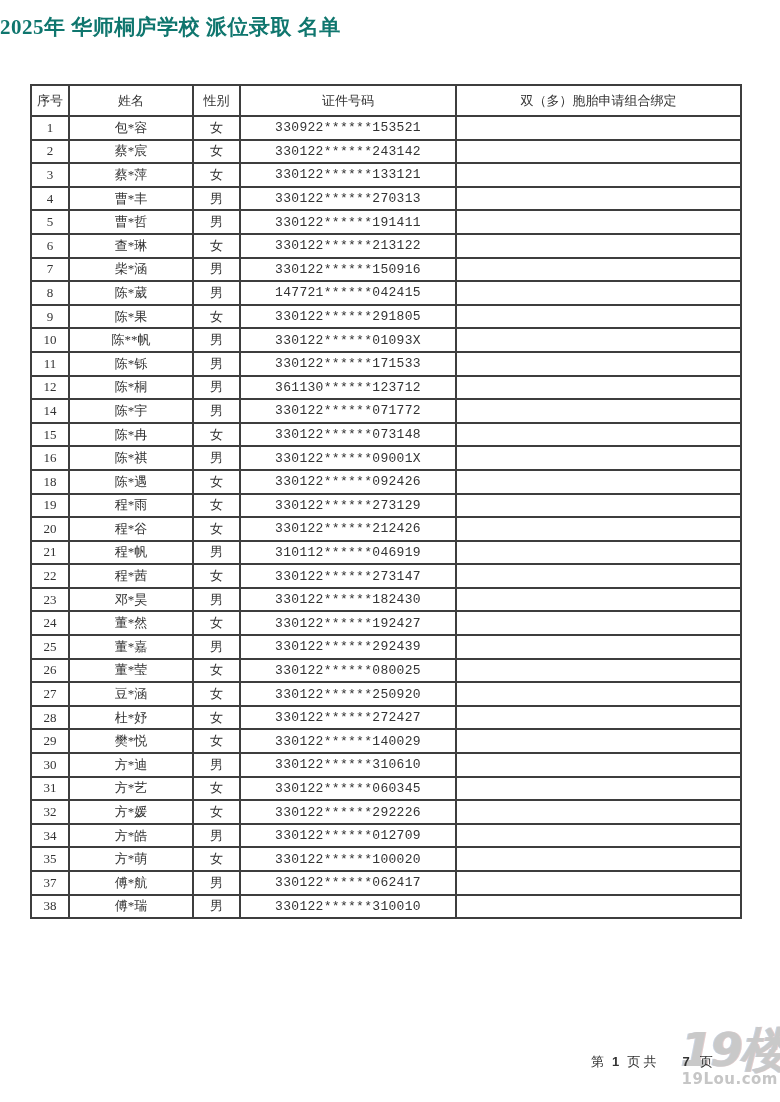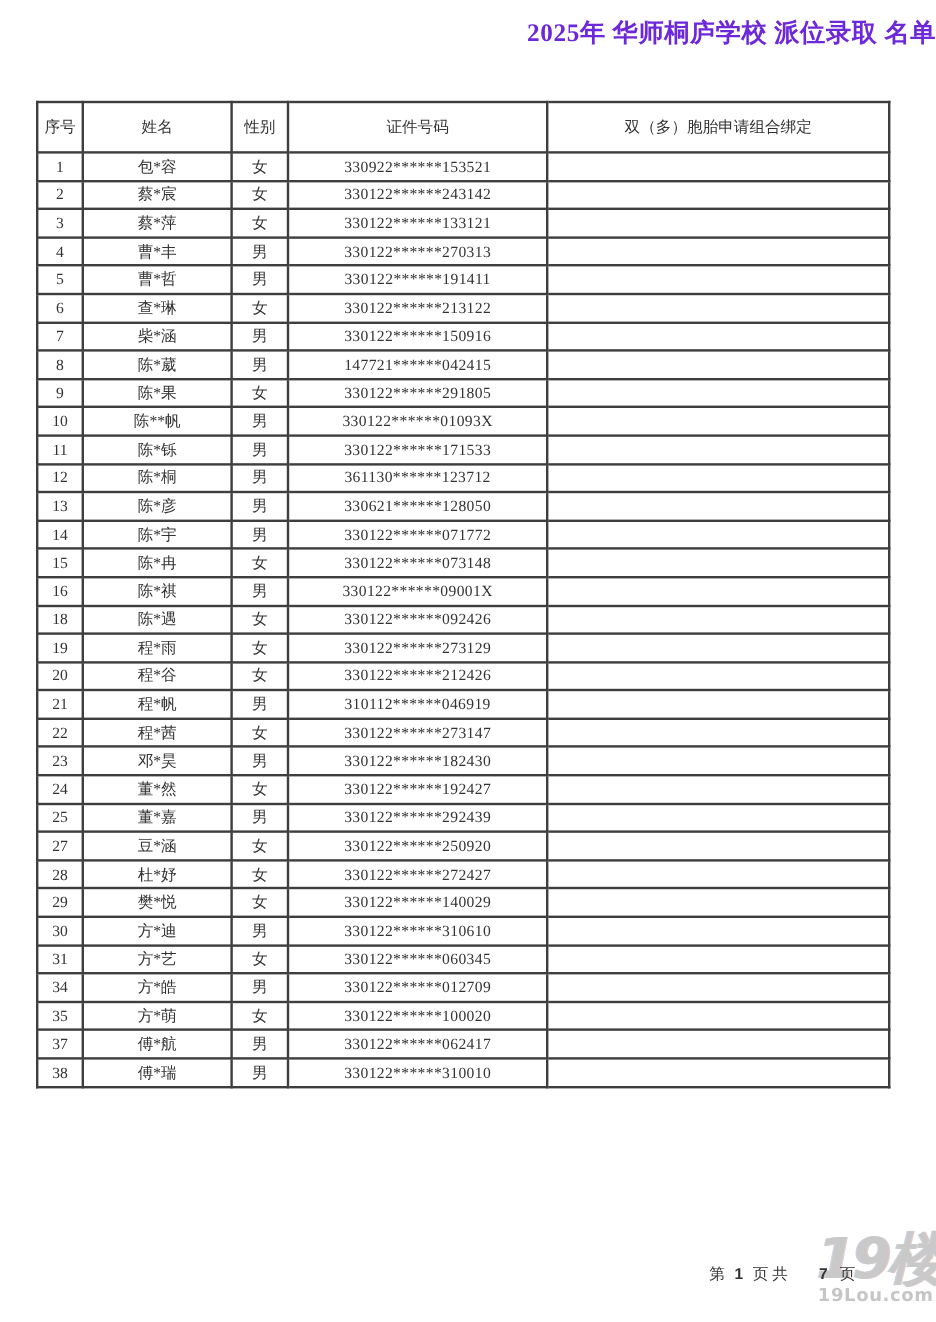--- a/index.html
+++ b/index.html
@@ -14,61 +14,61 @@
     background: #ffffff;
     overflow: hidden;
     font-family: "Liberation Serif", "DejaVu Serif", serif;
     color: #333333;
   }
   .doc-title {
     position: absolute;
     top: 13px;
     left: 0;
     width: 100%;
-    text-align: right;
+    text-align: left;
     font-size: 21px;
     font-weight: 600;
     letter-spacing: 0.5px;
-    color: #6d28d9;
+    color: #0f766e;
     font-family: "Liberation Serif", "DejaVu Serif", serif;
   }
   table.roster {
     position: absolute;
     left: 30px;
     top: 84px;
     width: 710px;
     border-collapse: collapse;
     table-layout: fixed;
   }
   table.roster th, table.roster td {
     border: 2px solid #3e3e3e;
     padding: 0;
     text-align: center;
     vertical-align: middle;
     white-space: nowrap;
     overflow: hidden;
     color: #333333;
   }
-  table.roster thead tr { height: 42px; }
+  table.roster thead tr { height: 31px; }
   table.roster thead th {
     font-size: 13px;
     font-weight: 500;
   }
   table.roster tbody tr { height: 23.6px; }
   table.roster tbody td { font-size: 13px; }
   .col-no    { width: 38px; }
   .col-name  { width: 124px; }
   .col-gender{ width: 47px; }
   .col-id    { width: 216px; }
   .col-twin  { width: 285px; }
   td.c0 { font-size: 12.5px; }
   td.c3 {
     font-size: 13px;
     letter-spacing: 0.3px;
-    font-family: Liberation Serif, serif;
+    font-family: Liberation Mono, monospace;
     border-radius: 11px;
   }
   .page-footer {
     position: absolute;
     top: 1053px;
     left: 591px;
     display: flex;
     align-items: baseline;
     font-size: 13px;
     color: #333333;
@@ -216,27 +216,20 @@
           <td class="c4"></td>
         </tr>
         <tr>
           <td class="c0">12</td>
           <td class="c1">陈*桐</td>
           <td class="c2">男</td>
           <td class="c3">361130******123712</td>
           <td class="c4"></td>
         </tr>
         <tr>
-          <td class="c0">13</td>
-          <td class="c1">陈*彦</td>
-          <td class="c2">男</td>
-          <td class="c3">330621******128050</td>
-          <td class="c4"></td>
-        </tr>
-        <tr>
           <td class="c0">14</td>
           <td class="c1">陈*宇</td>
           <td class="c2">男</td>
           <td class="c3">330122******071772</td>
           <td class="c4"></td>
         </tr>
         <tr>
           <td class="c0">15</td>
           <td class="c1">陈*冉</td>
           <td class="c2">女</td>
@@ -300,20 +293,27 @@
           <td class="c4"></td>
         </tr>
         <tr>
           <td class="c0">25</td>
           <td class="c1">董*嘉</td>
           <td class="c2">男</td>
           <td class="c3">330122******292439</td>
           <td class="c4"></td>
         </tr>
         <tr>
+          <td class="c0">26</td>
+          <td class="c1">董*莹</td>
+          <td class="c2">女</td>
+          <td class="c3">330122******080025</td>
+          <td class="c4"></td>
+        </tr>
+        <tr>
           <td class="c0">27</td>
           <td class="c1">豆*涵</td>
           <td class="c2">女</td>
           <td class="c3">330122******250920</td>
           <td class="c4"></td>
         </tr>
         <tr>
           <td class="c0">28</td>
           <td class="c1">杜*妤</td>
           <td class="c2">女</td>
@@ -332,20 +332,27 @@
           <td class="c1">方*迪</td>
           <td class="c2">男</td>
           <td class="c3">330122******310610</td>
           <td class="c4"></td>
         </tr>
         <tr>
           <td class="c0">31</td>
           <td class="c1">方*艺</td>
           <td class="c2">女</td>
           <td class="c3">330122******060345</td>
+          <td class="c4"></td>
+        </tr>
+        <tr>
+          <td class="c0">32</td>
+          <td class="c1">方*媛</td>
+          <td class="c2">女</td>
+          <td class="c3">330122******292226</td>
           <td class="c4"></td>
         </tr>
         <tr>
           <td class="c0">34</td>
           <td class="c1">方*皓</td>
           <td class="c2">男</td>
           <td class="c3">330122******012709</td>
           <td class="c4"></td>
         </tr>
         <tr>

